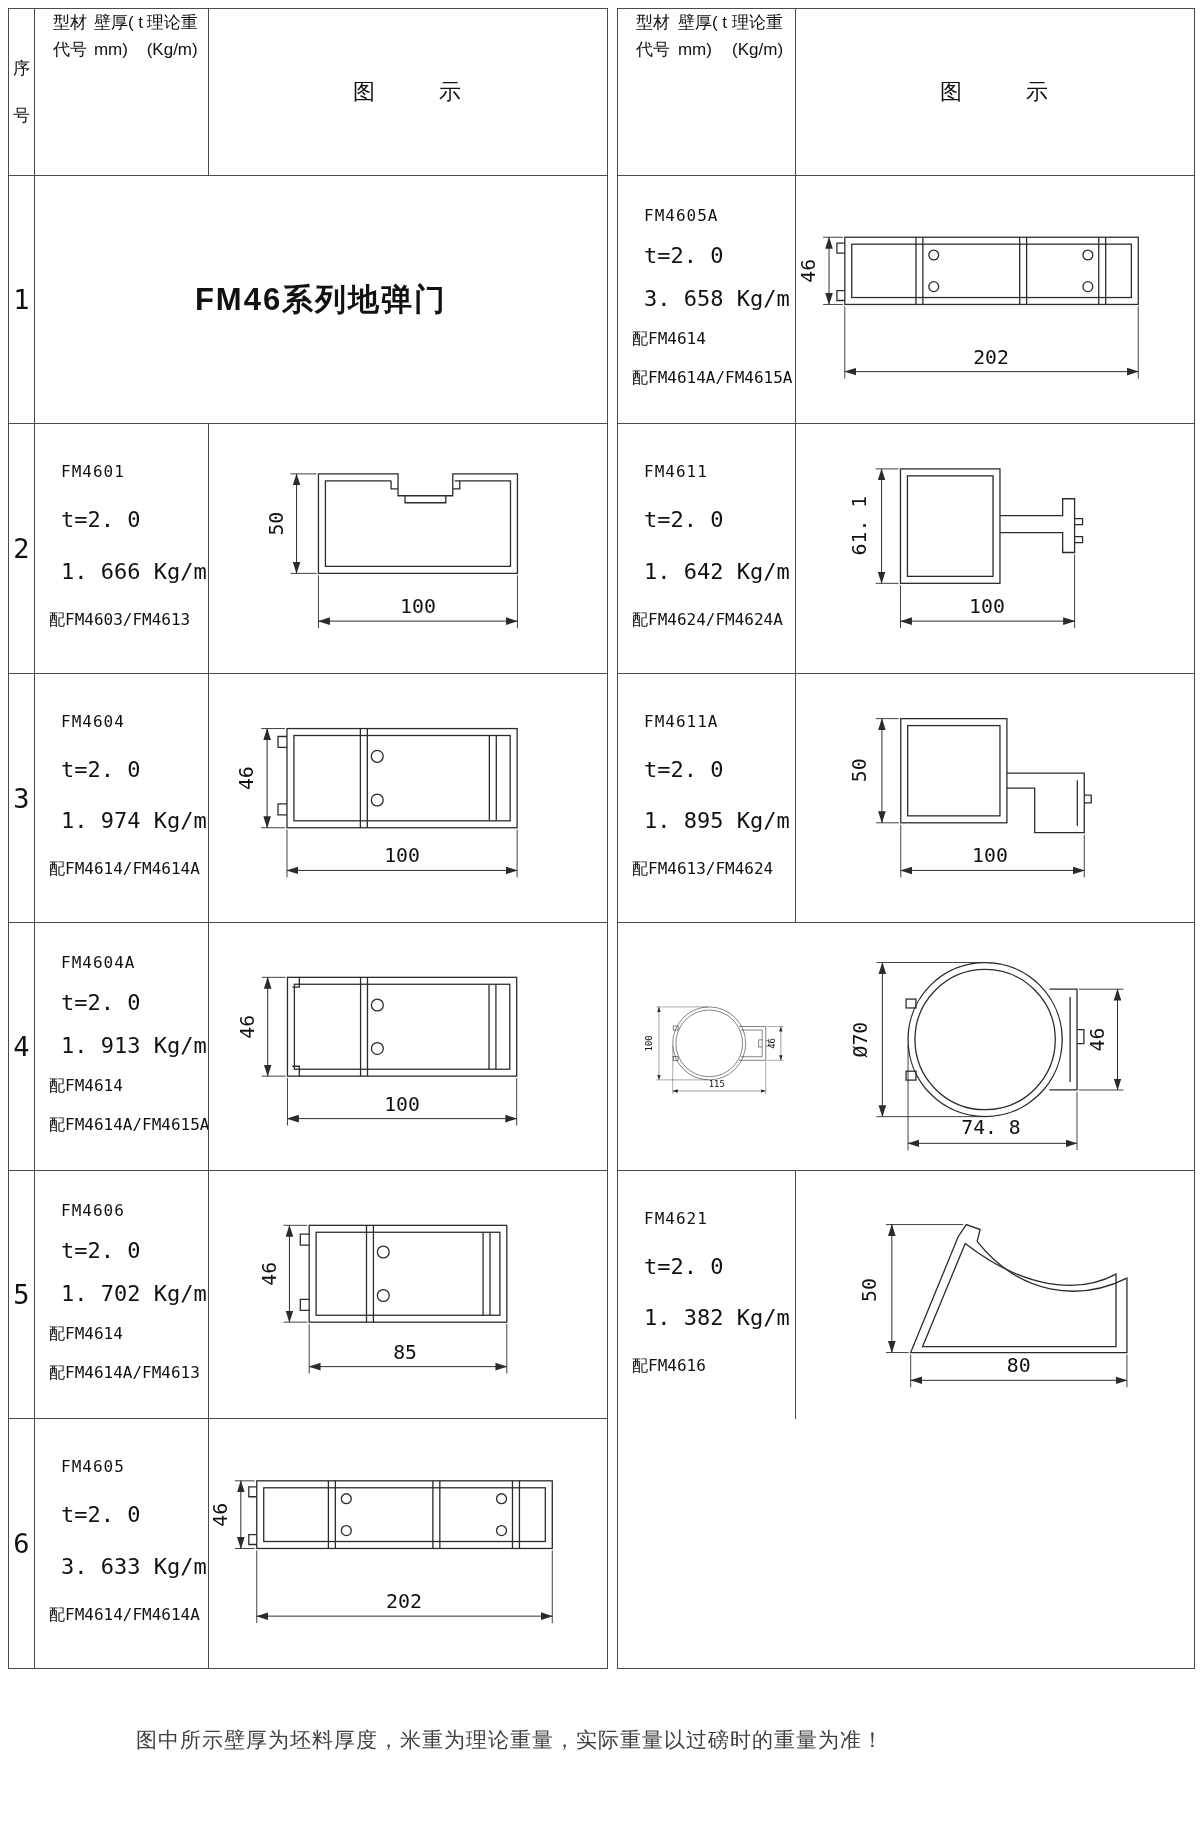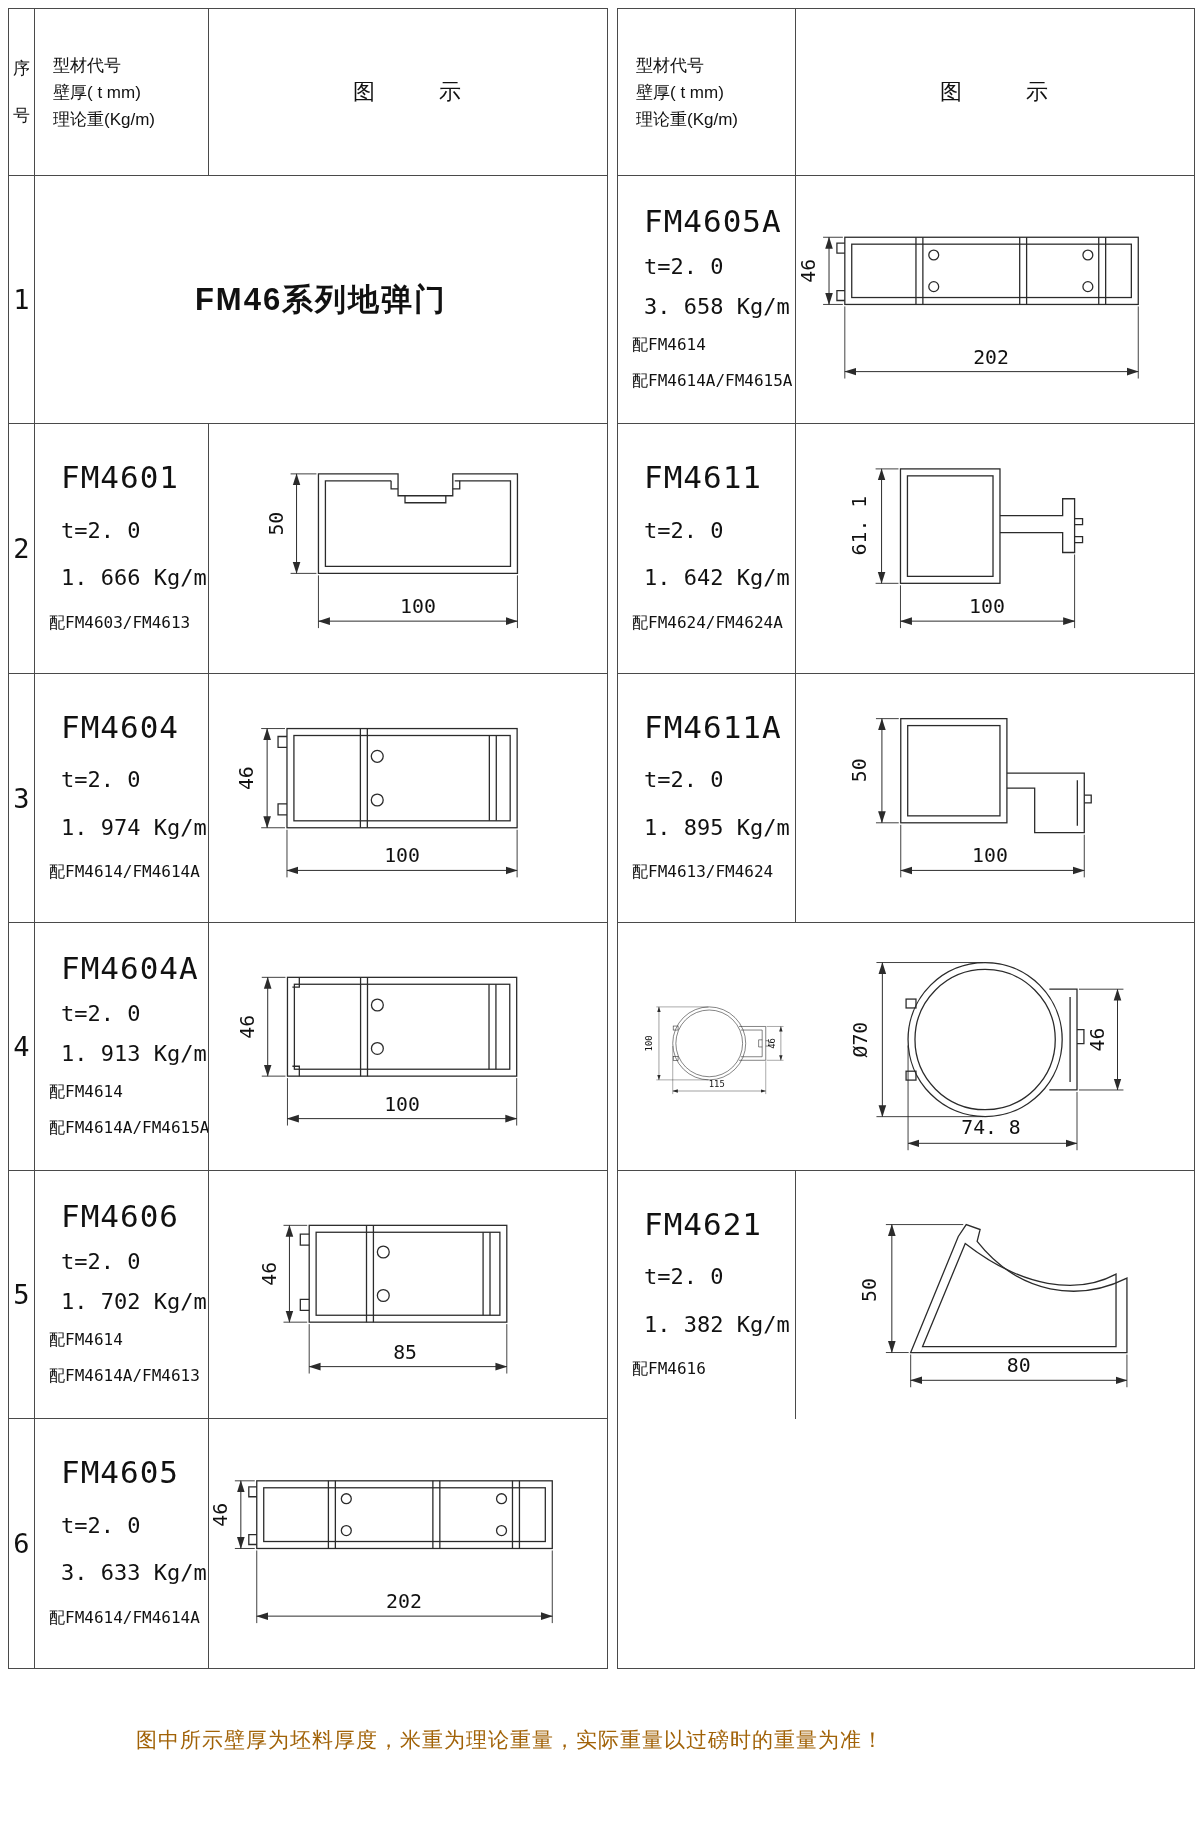--- a/index.html
+++ b/index.html
@@ -9,42 +9,42 @@
   #tblL{left:8px;grid-template-columns:26px 174px 398px;
         grid-template-rows:167px 248px 250px 249px 248px 248px 249px}
   #tblR{left:617px;grid-template-columns:178px 398px;
         grid-template-rows:167px 248px 250px 249px 248px 248px 249px}
   .c{border-right:1px solid #4a4a4a;border-bottom:1px solid #4a4a4a;
      position:relative;box-sizing:border-box;background:#fff}
   .lc{border-right:none}
   .lr{border-bottom:none}
   .serh{display:flex;flex-direction:column;align-items:center;justify-content:center;
         gap:24px;font-size:17px}
-  .infoh{display:flex;flex-direction:column;justify-content:center;
+  .infoh{display:flex;justify-content:center;
          padding-left:18px;font-size:17px;line-height:27px}
   .diagh{display:flex;align-items:center;justify-content:center;gap:62px;
          font-size:22px;letter-spacing:2px}
   .ser{display:flex;align-items:center;justify-content:center;font-size:27px;
        font-family:"DejaVu Sans Mono",monospace}
   .title-cell{grid-column:2/4;display:flex;align-items:center;justify-content:center;
         font-size:31px;font-weight:600;letter-spacing:2px;
         font-family:Liberation Sans, sans-serif}
   .info{display:flex;flex-direction:column;justify-content:space-evenly;
         padding:12px 2px 16px 14px;font-family:"DejaVu Sans Mono",monospace;overflow:hidden}
-  .info .code{font-size:31px;margin-left:12px;letter-spacing:1px;white-space:nowrap}
+  .info .code{font-size:16px;margin-left:12px;letter-spacing:1px;white-space:nowrap}
   .info .ln{font-size:22px;margin-left:12px;white-space:nowrap}
   .info .m{font-size:16px;margin-left:0;white-space:nowrap}
   .diagc{display:flex;align-items:center;justify-content:center;overflow:hidden}
   .diag{width:100%;height:100%;display:block}
   .p{fill:none;stroke:#2b2b2b;stroke-width:1.3}
   .d{stroke:#2b2b2b;stroke-width:1}
   .e{fill:none;stroke:#2b2b2b;stroke-width:0.9}
   text.t{font-family:"DejaVu Sans Mono",monospace;font-size:20px;fill:#111;stroke:none}
   .note{position:absolute;top:1726px;left:0;width:1020px;text-align:center;
-        font-size:21px;letter-spacing:1px;color:#a16207}
+        font-size:21px;letter-spacing:1px;color:#404040}
 </style>
 </head>
 <body>
 
 <svg width="0" height="0" style="position:absolute" aria-hidden="true">
   <defs>
     <marker id="arr" viewBox="0 0 10 8" refX="9.6" refY="4" markerWidth="12" markerHeight="9.6" orient="auto-start-reverse">
       <path d="M0,0.8 L10,4 L0,7.2 Z" fill="#2b2b2b"></path>
     </marker>
   </defs>

